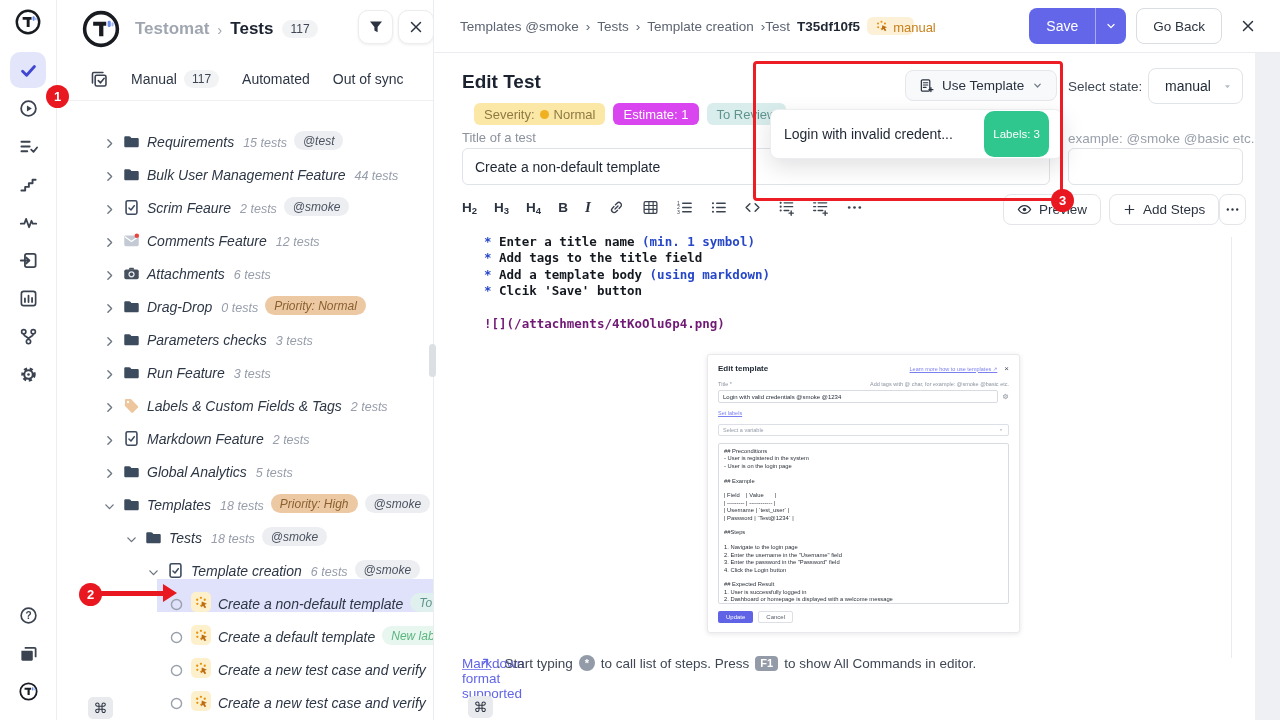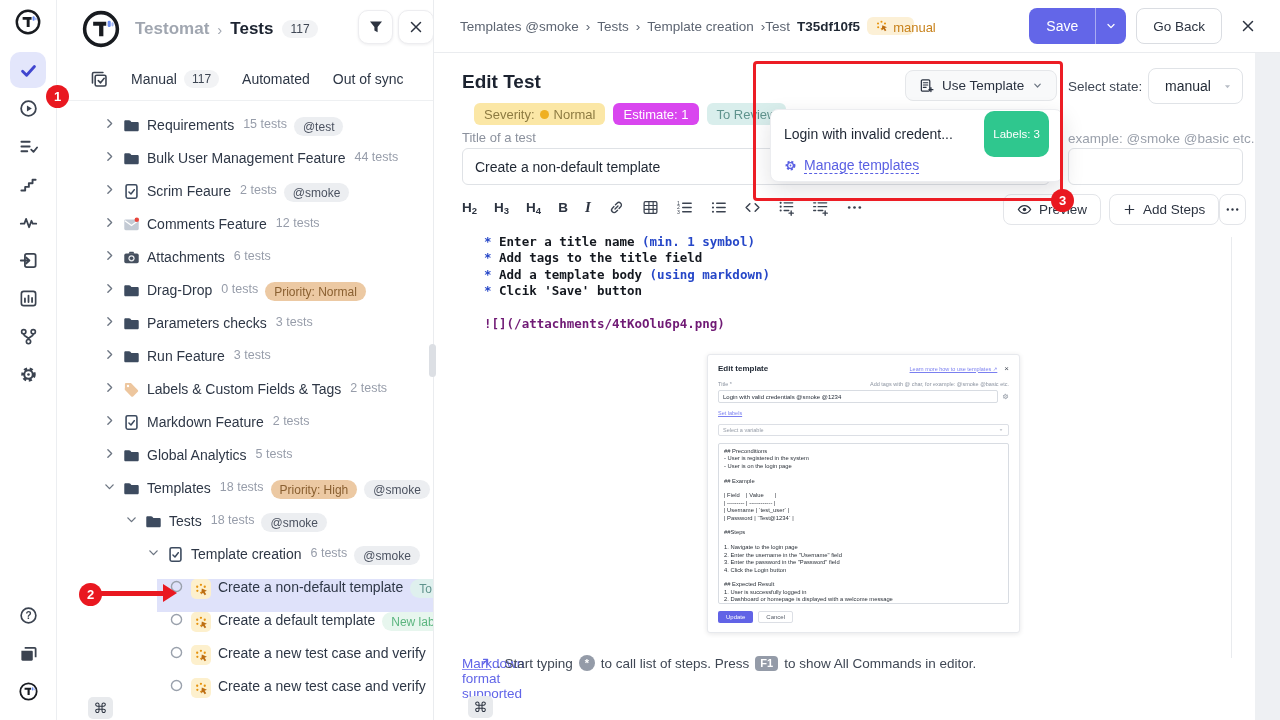--- a/index.html
+++ b/index.html
@@ -31,22 +31,22 @@
   .sq-btn{ position:absolute; top:10px; width:35px; height:34px; background:#fff; border:1px solid #ededf0;
            border-radius:10px; box-shadow:0 1px 3px rgba(25,30,45,.08); display:flex; align-items:center;
            justify-content:center; color:#2c3340; }
   .sq-btn span{ width:16px; height:16px; display:block; }
   .tabs{ position:absolute; top:58px; left:0; width:100%; height:43px; border-bottom:1px solid #eef0f2;
          display:flex; align-items:center; padding-left:33px; gap:23px; font-size:14px; color:#2e3746;
          font-weight:500; }
   .tabs .tab{ display:flex; align-items:center; gap:7px; }
   .tab-ico{ width:18px; height:18px; color:#3b4350; }
   .tree-list{ position:absolute; top:117px; left:0; width:100%; }
-  .trow{ height:33px; display:flex; align-items:flex-start; gap:7px; font-size:14px; color:#2e3746;
-         font-weight:500; white-space:nowrap; overflow:hidden; }
+  .trow{ height:33px; display:flex; align-items:flex-end; gap:7px; font-size:14px; color:#2e3746;
+         font-weight:500; white-space:nowrap; overflow:hidden;font-style:italic; }
   .trow .chev{ width:13px; height:13px; color:#6d7683; flex:0 0 13px; }
   .trow .ticon{ width:17px; height:17px; flex:0 0 17px; }
   .trow .cnt{ font-size:12.5px; color:#979daa; font-weight:400; margin-left:2px; }
   .trow.sel{ background:#dfe2fa; }
   .ring{ width:15px; height:15px; flex:0 0 15px; }
   .sparkbox{ width:20px; height:20px; flex:0 0 20px; background:#fdf0cd; border-radius:5px;
              display:flex; align-items:center; justify-content:center; }
   .sparkbox span{ width:13px; height:13px; display:block; }
   .pill{ font-size:12px; padding:2.5px 9px; border-radius:10px; font-weight:400; flex:0 0 auto; }
   .pill-tag{ background:#eceef1; color:#4b5260; }
@@ -738,30 +738,20 @@
     <div class="flabel" style="left:634px; top:131px; font-size:13.5px; color:#9aa0ab">example: @smoke @basic etc.</div>
     <input class="finput" style="left: 634px; top: 148px; width: 175px;" value="">
 
     <div class="tmenu">
       <div id="tmenu-items">
           <div class="tmenu-item">
             <span>Login with invalid credent...</span>
             <span class="lbl-pill">Labels: 3</span>
           </div>
         </div>
-      <div class="tmanage">
-        <span class="gi">
-            <svg viewBox="0 0 16 16" fill="none">
-              <circle cx="8" cy="8" r="4.8" stroke="currentColor" stroke-width="2.6" stroke-dasharray="2.5 2.1"></circle>
-              <circle cx="8" cy="8" r="3.6" stroke="currentColor" stroke-width="1.7"></circle>
-              <circle cx="8" cy="8" r="1.1" fill="currentColor"></circle>
-            </svg>
-          </span>
-        <u>Manage templates</u>
-      </div>
     </div>
 
     <div class="toolbar" id="toolbar">
         <span class="tbtn">H<span class="sub">2</span></span>
         <span class="tbtn">H<span class="sub">3</span></span>
         <span class="tbtn">H<span class="sub">4</span></span>
         <span class="tbtn b" style="font-weight: 800;">B</span>
         <span class="tbtn it">I</span>
         <span class="tbtn-i">
           <svg viewBox="0 0 16 16" fill="none">

